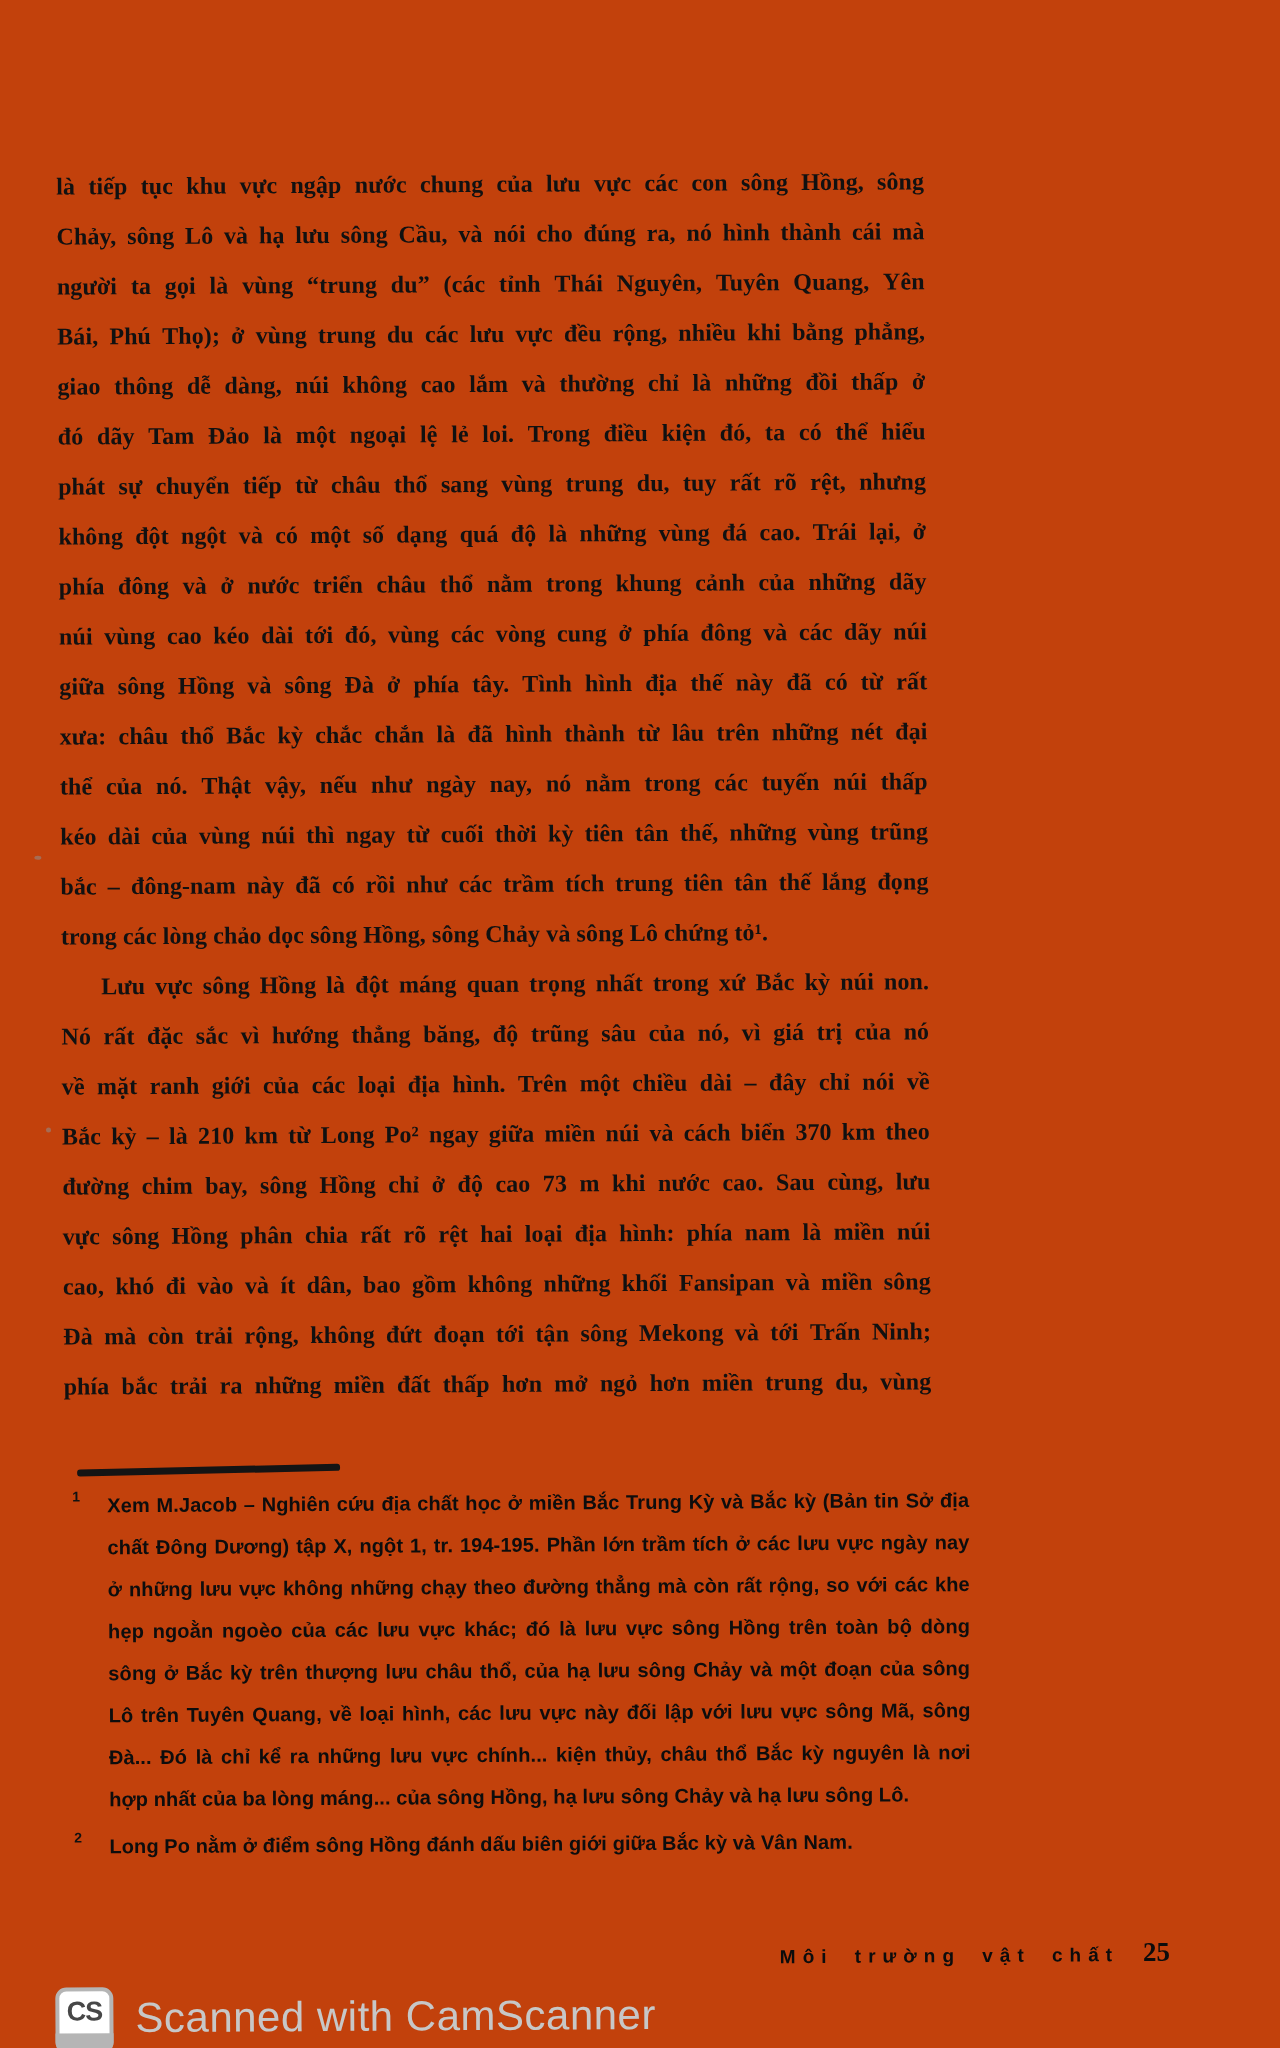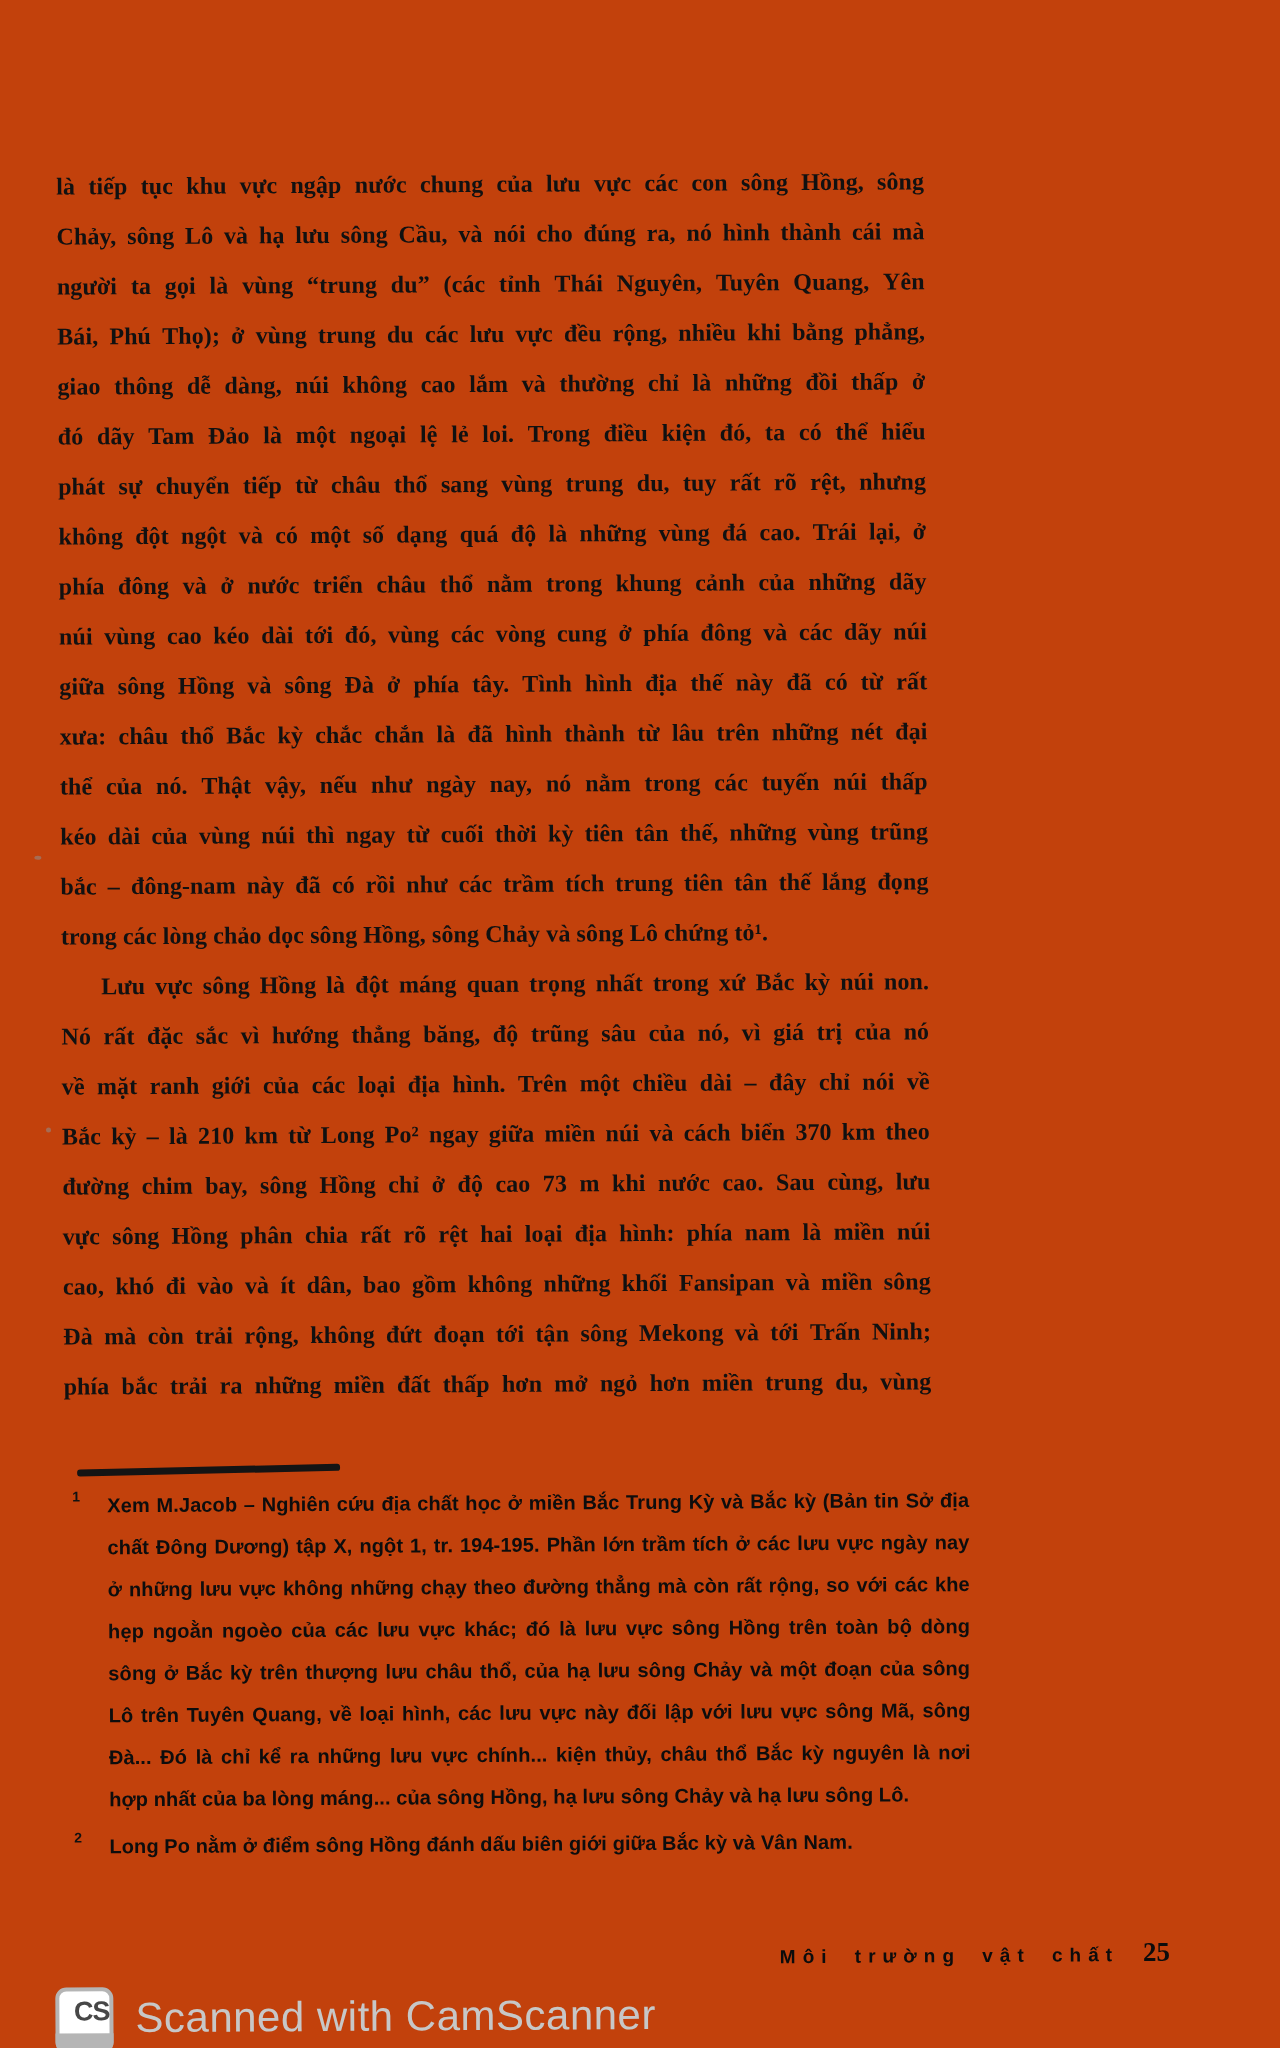--- a/index.html
+++ b/index.html
@@ -63,21 +63,21 @@
     margin-left:24px;color:#0c0c0c;letter-spacing:0;
   }
 
   
   #camscanner-watermark{position:absolute;left:50px;top:1984px;display:flex;align-items:flex-start;}
   #cs-logo{
     position:relative;width:50px;height:58px;
     border:4px solid #b5b5b5;border-radius:11px;background:#fff;
   }
   #cs-logo .cs-text{
-    display:block;text-align:right;margin-top:5px;
+    display:block;text-align:center;margin-top:5px;
     font:700 27px/30px "Liberation Sans", sans-serif;
     color:#474747;letter-spacing:-1px;
   }
   #cs-logo .cs-bar{
     position:absolute;left:-4px;right:-4px;bottom:-4px;height:20px;
     background:#b5b5b5;border-radius:0 0 11px 11px;
   }
   #camscanner-text{
     margin-left:22px;
     font:400 42px/62px "Liberation Sans", sans-serif;

